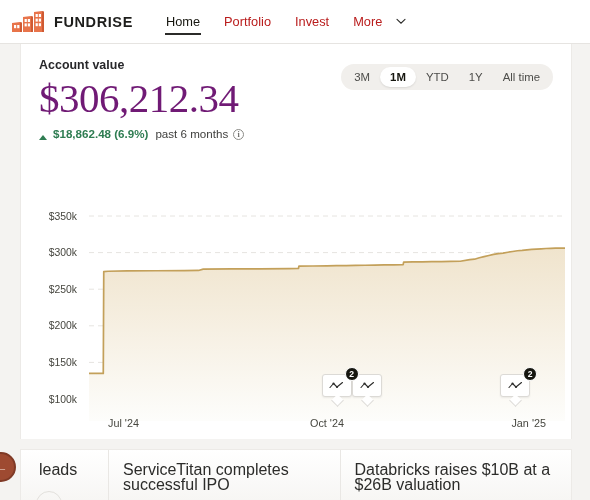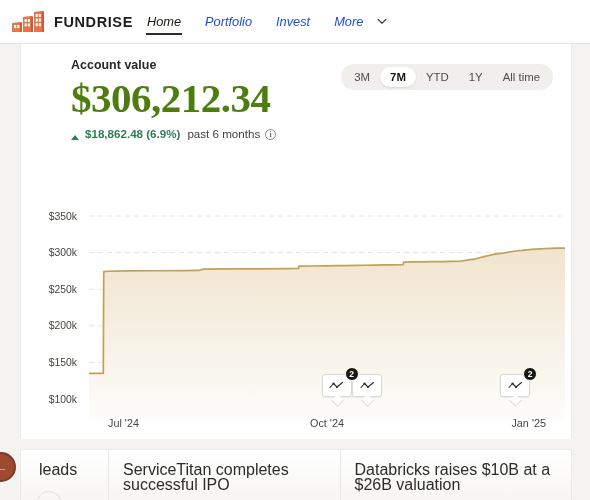--- a/index.html
+++ b/index.html
@@ -19,51 +19,51 @@
     border-bottom: 1px solid #e6e4e1;
     display: flex; align-items: center;
   }
   .brand { display: flex; align-items: center; margin-left: 11px; }
   .logo-mark { display: block; }
   .brand-name {
     margin-left: 9px;
     font-size: 14.5px; font-weight: 700; letter-spacing: 0.6px;
     color: #1d1d1b; font-family: "Liberation Sans", sans-serif;
   }
-  .nav { display: flex; align-items: center; margin-left: 13px; gap: 0px; font-style: italic; }
+  .nav { display: flex; align-items: center; margin-left: 32px; gap: 0px; }
   .nav-item {
-    font-size: 12.8px; color: #1d4ed8; padding: 2px 1px; margin-right: 22px;
+    font-size: 12.8px; color: #b91c1c; padding: 2px 1px; margin-right: 22px;
     cursor: pointer; white-space: nowrap; position: relative;
   }
   .nav-item.active { color: #16160f; }
   .nav-item.active::after {
     content: ""; position: absolute; left: 0; right: 0; bottom: -4px;
     height: 1.6px; background: #2b2b29;
   }
   .nav-item.more { display: flex; align-items: center; gap: 14px; text-align: center; }
   .chev { display: inline-block; }
 
   
   .card {
     position: absolute; left: 20px; top: 44px; width: 552px; height: 395px;
     background: #ffffff;
     border-left: 1px solid #eceae7;
     border-right: 1px solid #eceae7;
   }
   .card-top {
     position: relative; padding: 14px 18px 0 18px;
-    display: flex; justify-content: space-between; align-items: flex-start; margin-left: 32px;
+    display: flex; justify-content: space-between; align-items: flex-start;
   }
   .acct-label {
     font-size: 12.4px; font-weight: 700; color: #27272a; letter-spacing: 0.05px;
   }
   .acct-value {
     font-family: "Liberation Serif", serif;
-    font-size: 41px; line-height: 48px; color: #4d7c0f;
-    letter-spacing: -0.5px; margin-top: 2px; font-weight: 700;
+    font-size: 41px; line-height: 48px; color: #701a75;
+    letter-spacing: -0.5px; margin-top: 2px; font-weight: 400;
   }
   .acct-delta {
     display: flex; align-items: flex-end; margin-top: 5px;
     font-size: 11.6px; white-space: nowrap;
   }
   .tri-up {
     width: 0; height: 0; border-left: 4.5px solid transparent;
     border-right: 4.5px solid transparent; border-bottom: 5.5px solid #2f7d52;
     margin-right: 6px;
   }
@@ -211,21 +211,21 @@
         <div class="acct-delta">
           <span class="tri-up"></span>
           <span class="delta-amt">$18,862.48 (6.9%)</span>
           <span class="delta-period">past 6 months</span>
           <span class="info-ic">i</span>
         </div>
       </div>
 
       <div class="range">
         <div class="range-btn">3M</div>
-        <div class="range-btn sel">7M</div>
+        <div class="range-btn sel">1M</div>
         <div class="range-btn">YTD</div>
         <div class="range-btn">1Y</div>
         <div class="range-btn">All time</div>
       </div>
     </div>
 
     <div class="chart-wrap">
       <svg class="chart-svg" id="chart" width="552" height="245" viewBox="0 0 552 245">
         <defs>
           <linearGradient id="areaGrad" x1="0" y1="0" x2="0" y2="1">

